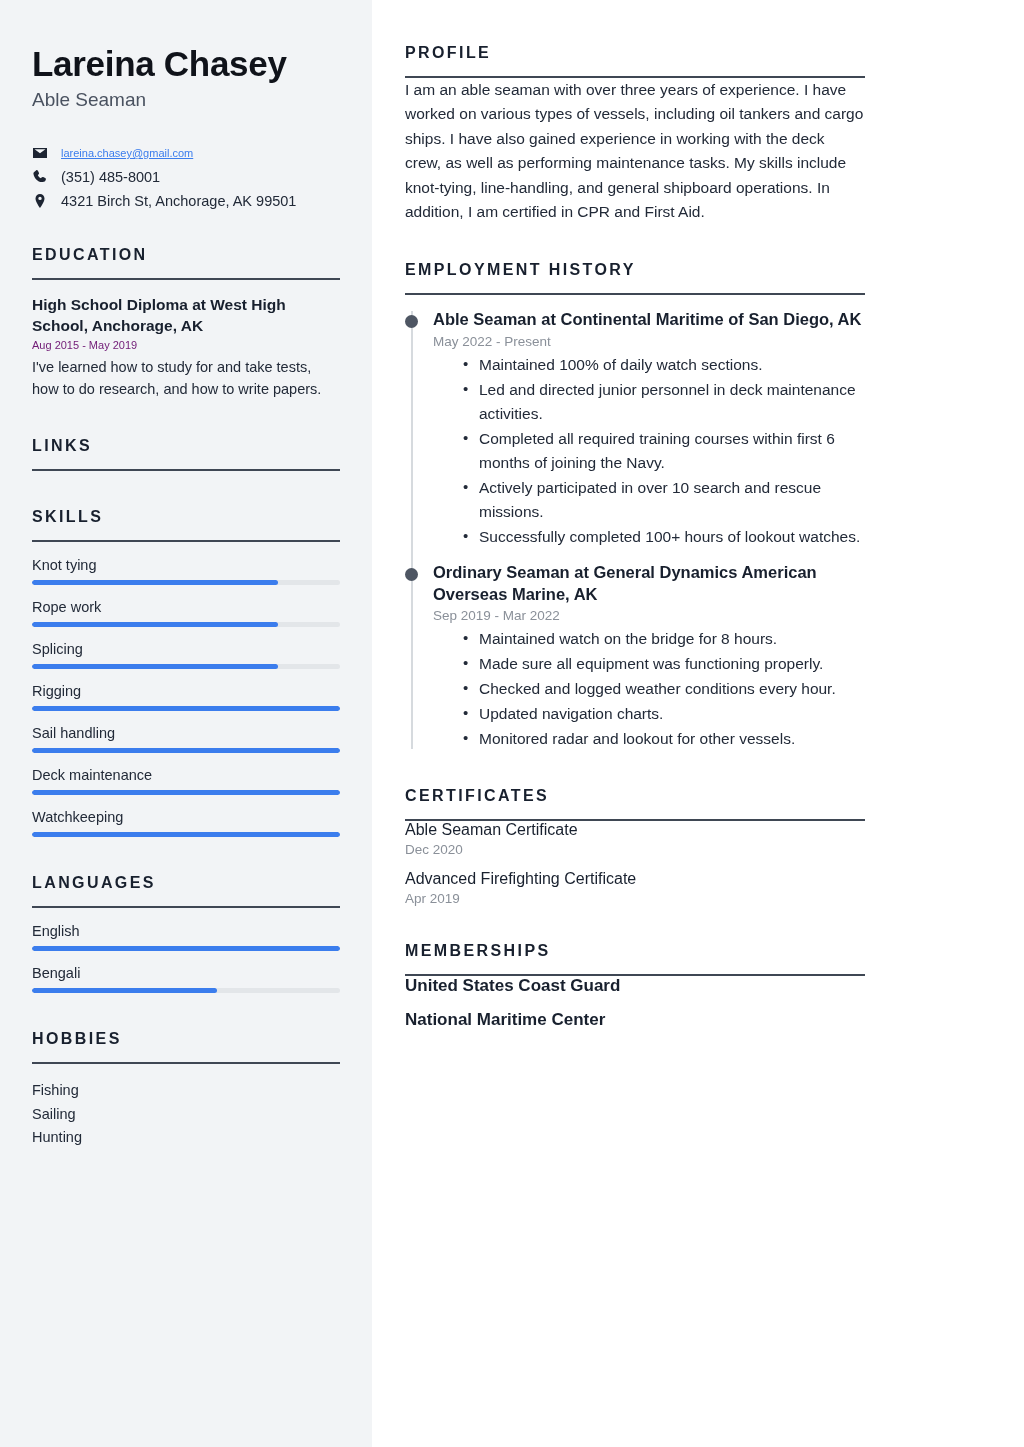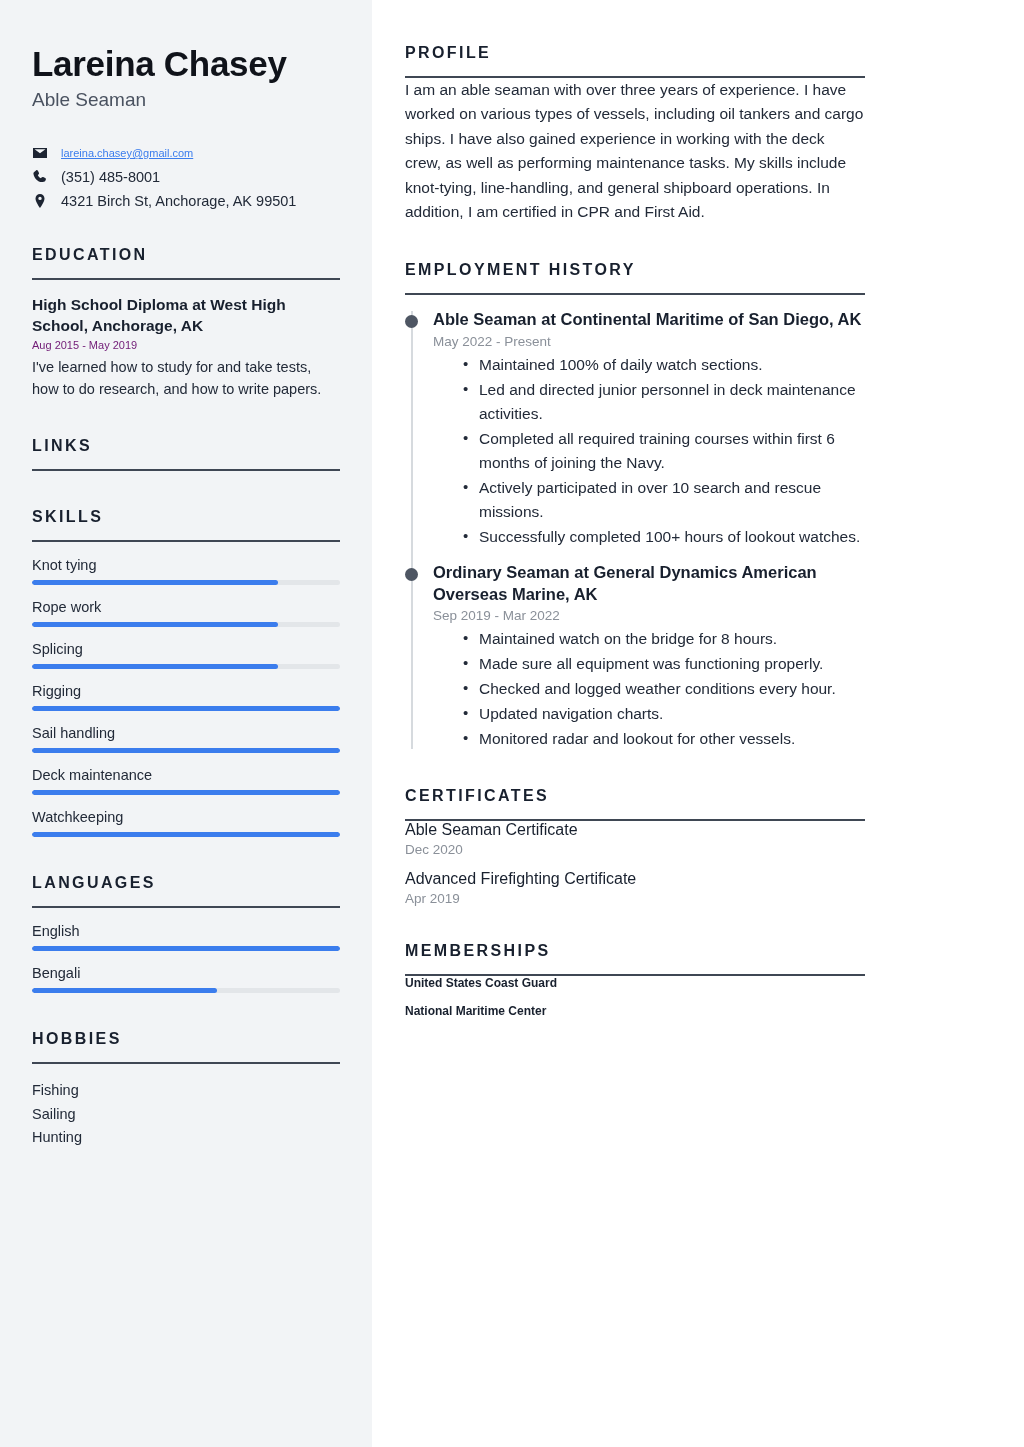--- a/index.html
+++ b/index.html
@@ -206,21 +206,21 @@
     font-size: 16px;
     font-weight: normal;
     color: #18202e;
   }
   .cert-date {
     font-size: 13.5px;
     color: #8a9099;
     margin-top: 3px;
   }
   .member-item {
-    font-size: 12px;
+    font-size: 17px;
     font-weight: bold;
     color: #18202e;
     margin-bottom: 14px;
   }
   .member-item:last-child { margin-bottom: 0; }
 </style>
 </head>
 <body>
 
 <div class="page">

